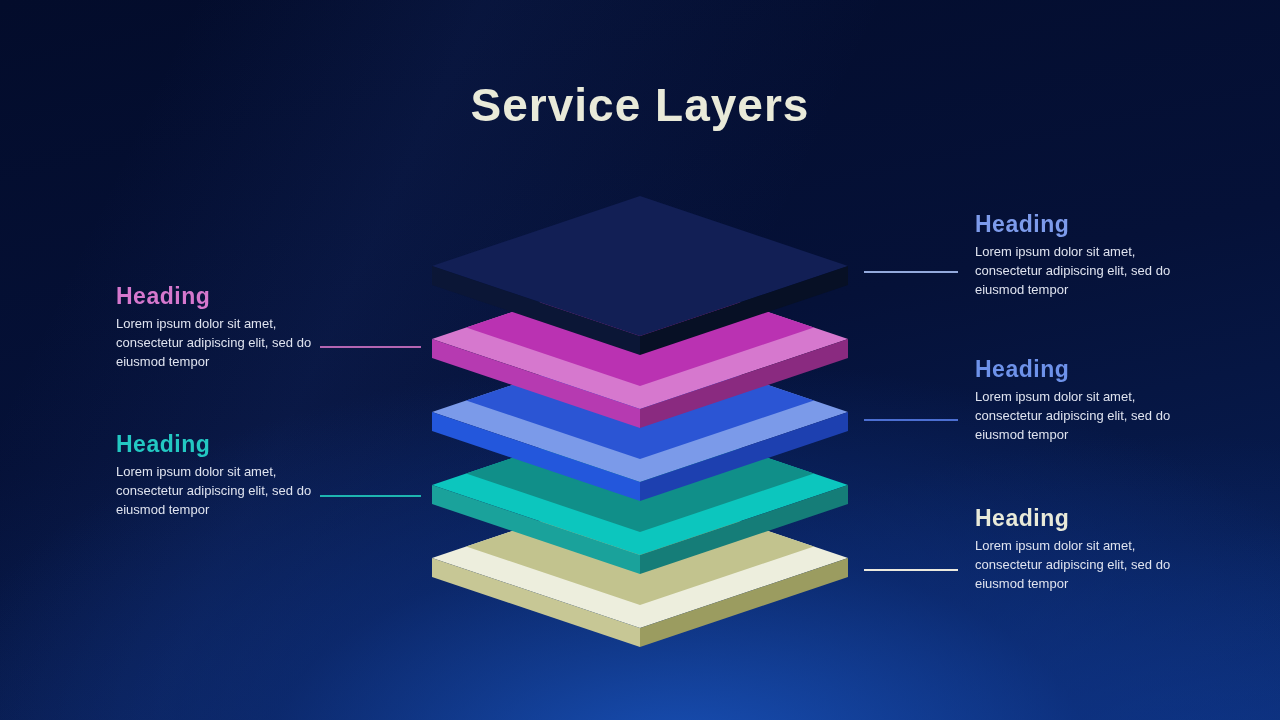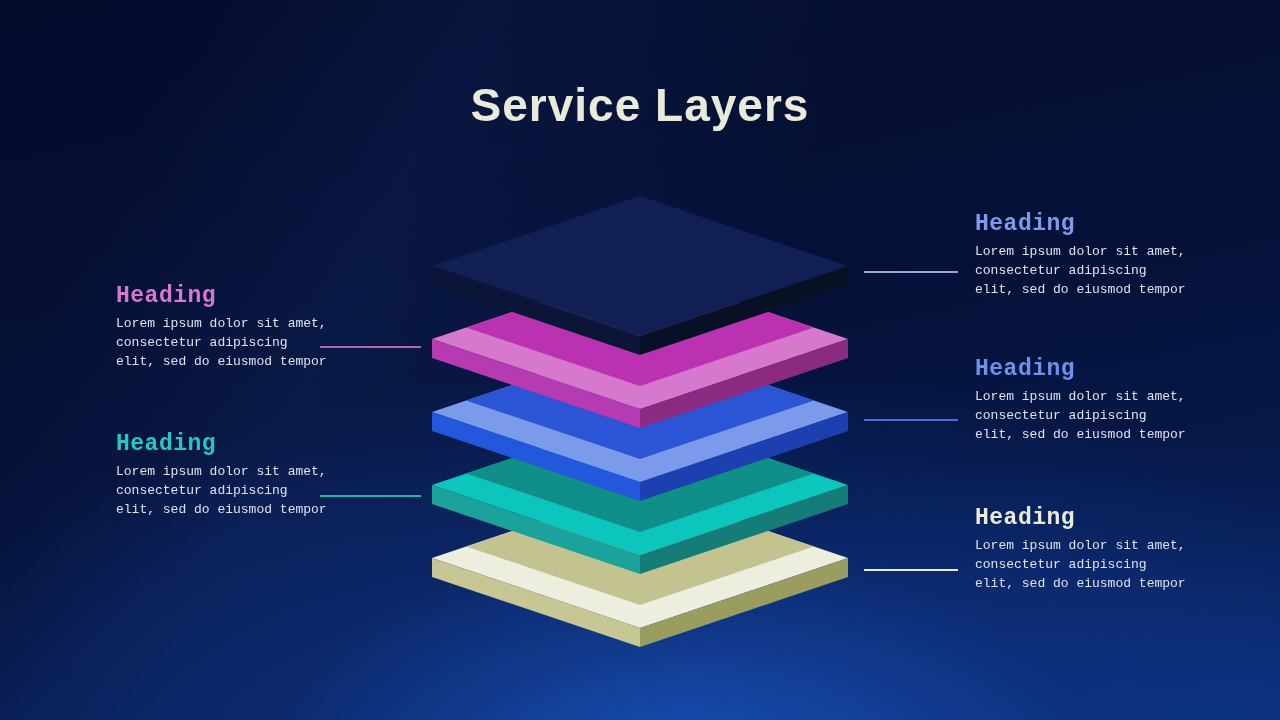--- a/index.html
+++ b/index.html
@@ -11,21 +11,21 @@
       radial-gradient(ellipse 800px 450px at 92% 104%, rgba(18,64,160,0.45) 0%, rgba(18,64,160,0.0) 70%),
       linear-gradient(115deg, rgba(40,80,180,0.0) 12%, rgba(52,92,196,0.10) 30%, rgba(40,80,180,0.0) 55%),
       linear-gradient(168deg, #030c2b 0%, #051138 48%, #071b4e 80%, #0a2a6e 100%);
   }
   svg.diagram{position:absolute;left:0;top:0;}
   .title{
     position:absolute;left:0;top:78px;width:100%;margin:0;
     text-align:center;font-size:46px;font-weight:bold;letter-spacing:1px;
     color:#e9ead9;
   }
-  .ann{position:absolute;width:215px;font-family:Liberation Mono, monospace;}
+  .ann{position:absolute;width:215px;}
   .ann .h{font-size:23px;font-weight:bold;line-height:26px;margin-bottom:5px;letter-spacing:0.5px;}
   .ann .b{font-size:13px;line-height:19px;color:#dfe3ef;}
   .ann-l1{left:116px;top:283px;}
   .ann-l2{left:116px;top:431px;}
   .ann-r1{left:975px;top:211px;}
   .ann-r2{left:975px;top:356px;}
   .ann-r3{left:975px;top:505px;}
   .cline{position:absolute;height:1.5px;}
   .cl1{left:320px;top:346px;width:101px;}
   .cl2{left:320px;top:495px;width:101px;}

